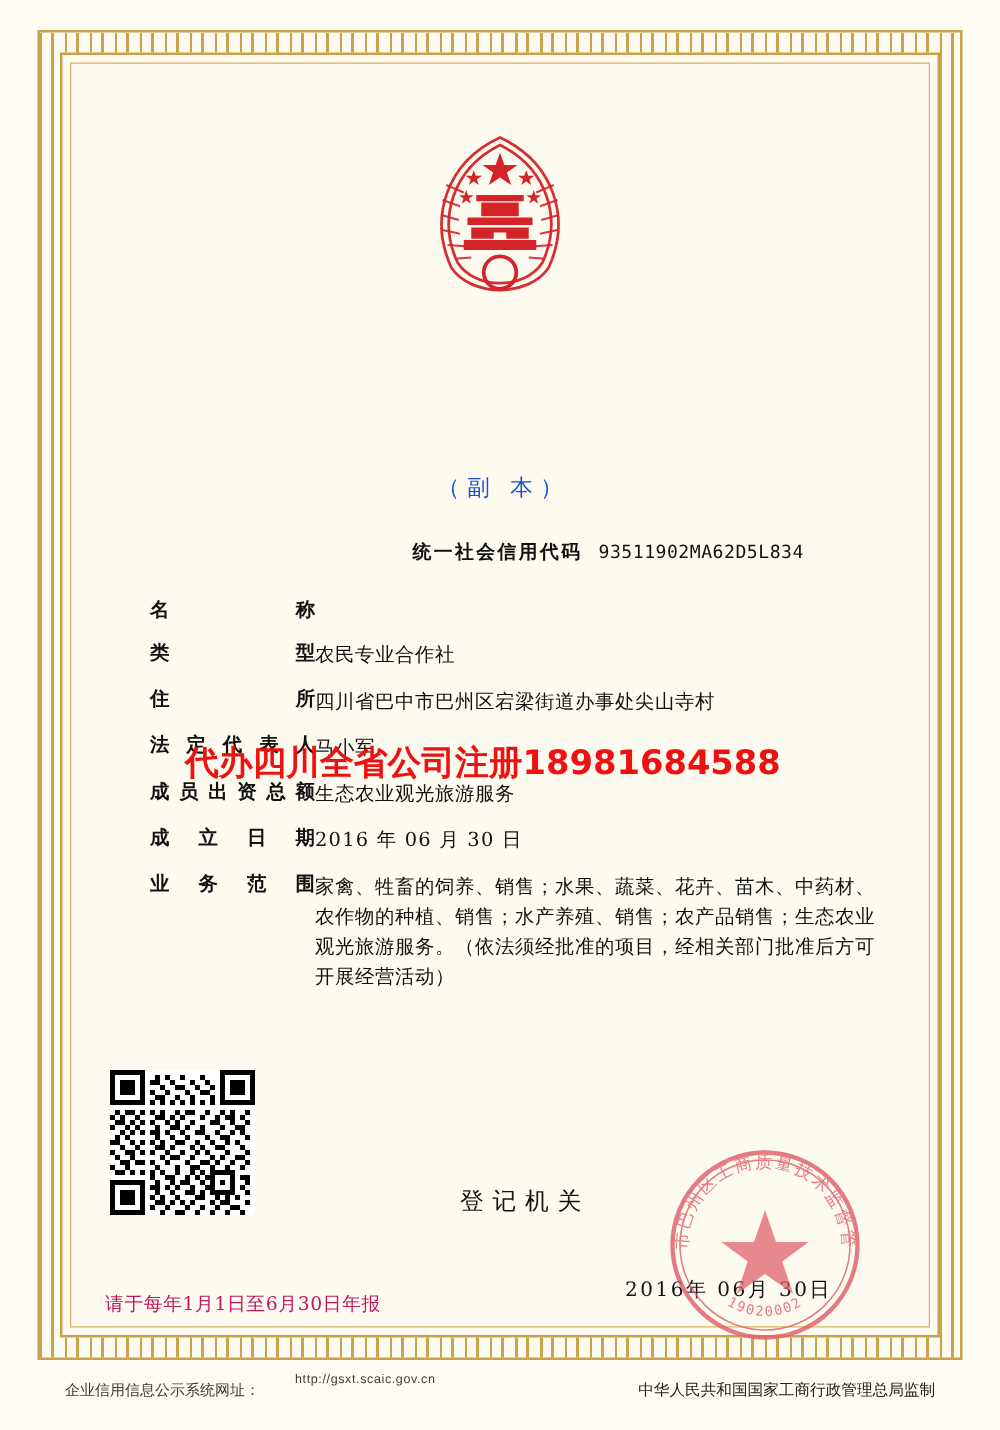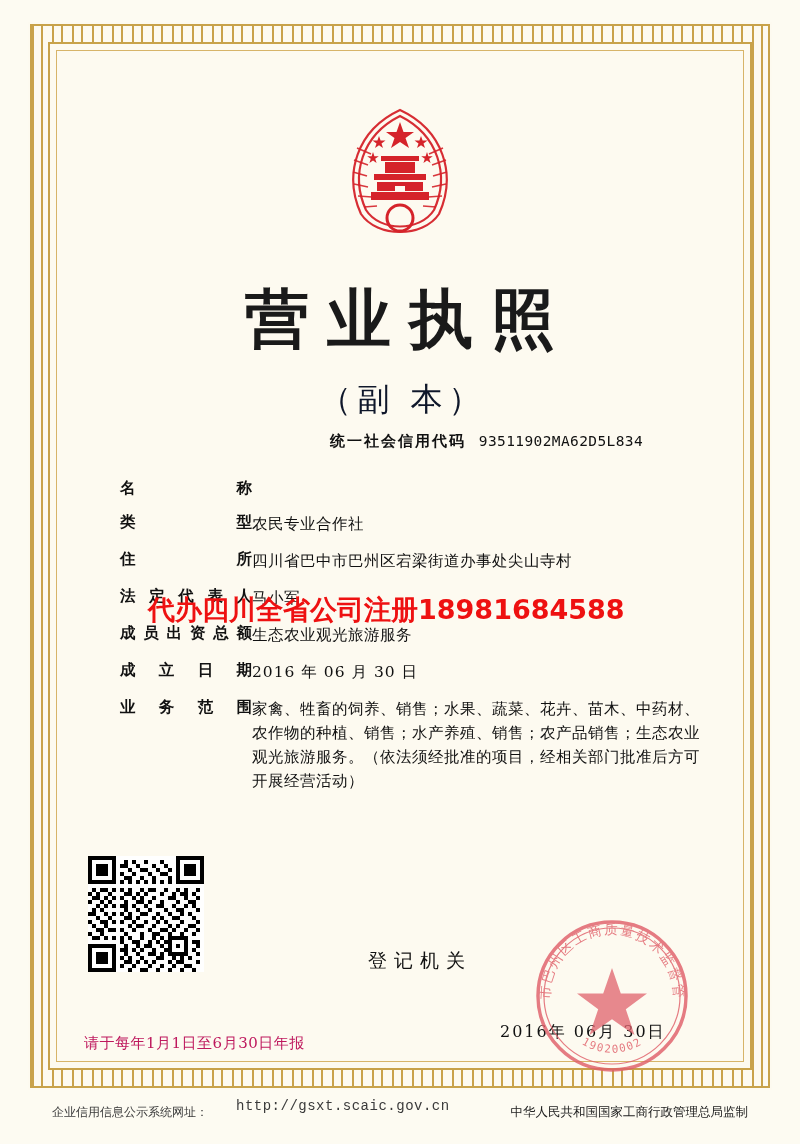--- a/index.html
+++ b/index.html
@@ -82,24 +82,24 @@
     font-size: 64px;
     letter-spacing: 18px;
     color: #1a1a1a;
     text-indent: 18px;
   }
   .subtitle {
     position: absolute;
     left: 0; top: 378px;
     width: 800px;
     text-align: center;
-    font-family: Liberation Sans, sans-serif;
-    font-size: 32px;
+    font-family: Liberation Serif, serif;
+    font-size: 18px;
     letter-spacing: 6px;
-    color: #0f172a;
+    color: #1d4ed8;
     text-indent: 6px;
   }
 
   
   .credit-line {
     position: absolute;
     left: 330px; top: 432px;
     width: 390px;
     font-size: 15px;
     color: #111;
@@ -222,23 +222,23 @@
     position: absolute;
     left: 52px; top: 6px;
     font-size: 12px;
     color: #3a3a3a;
     font-family: "DejaVu Serif", serif;
     white-space: nowrap;
   }
   .foot-url {
     position: absolute;
     left: 236px; top: 0px;
-    font-size: 14px;
+    font-size: 10px;
     color: #3a3a3a;
-    font-family: Liberation Mono, monospace;
+    font-family: Liberation Sans, sans-serif;
     letter-spacing: 0.5px;
     white-space: nowrap;
   }
   .foot-right {
     position: absolute;
     right: 52px; top: 6px;
     font-size: 12.5px;
     color: #222;
     font-family: "DejaVu Serif", serif;
     white-space: nowrap;
@@ -291,21 +291,20 @@
       <g fill="#d5232a">
         <polygon points="67,26 70.5,36 81,36 72.5,42 76,52 67,46 58,52 61.5,42 53,36 63.5,36"></polygon>
         <polygon points="46,40 47.6,44.6 52.5,44.6 48.5,47.5 50,52 46,49.2 42,52 43.5,47.5 39.5,44.6 44.4,44.6"></polygon>
         <polygon points="88,40 89.6,44.6 94.5,44.6 90.5,47.5 92,52 88,49.2 84,52 85.5,47.5 81.5,44.6 86.4,44.6"></polygon>
         <polygon points="40,56 41.4,60.2 45.8,60.2 42.2,62.8 43.6,67 40,64.4 36.4,67 37.8,62.8 34.2,60.2 38.6,60.2"></polygon>
         <polygon points="94,56 95.4,60.2 99.8,60.2 96.2,62.8 97.6,67 94,64.4 90.4,67 91.8,62.8 88.2,60.2 92.6,60.2"></polygon>
       </g>
     </svg>
   </div>
 
-  <div class="title">营业执照</div>
   <div class="subtitle">（副  本）</div>
 
   <div class="credit-line">
     <span class="credit-label">统一社会信用代码</span>
     <span class="credit-value">93511902MA62D5L834</span>
   </div>
 
   <div class="fields">
 
     <div class="row">

